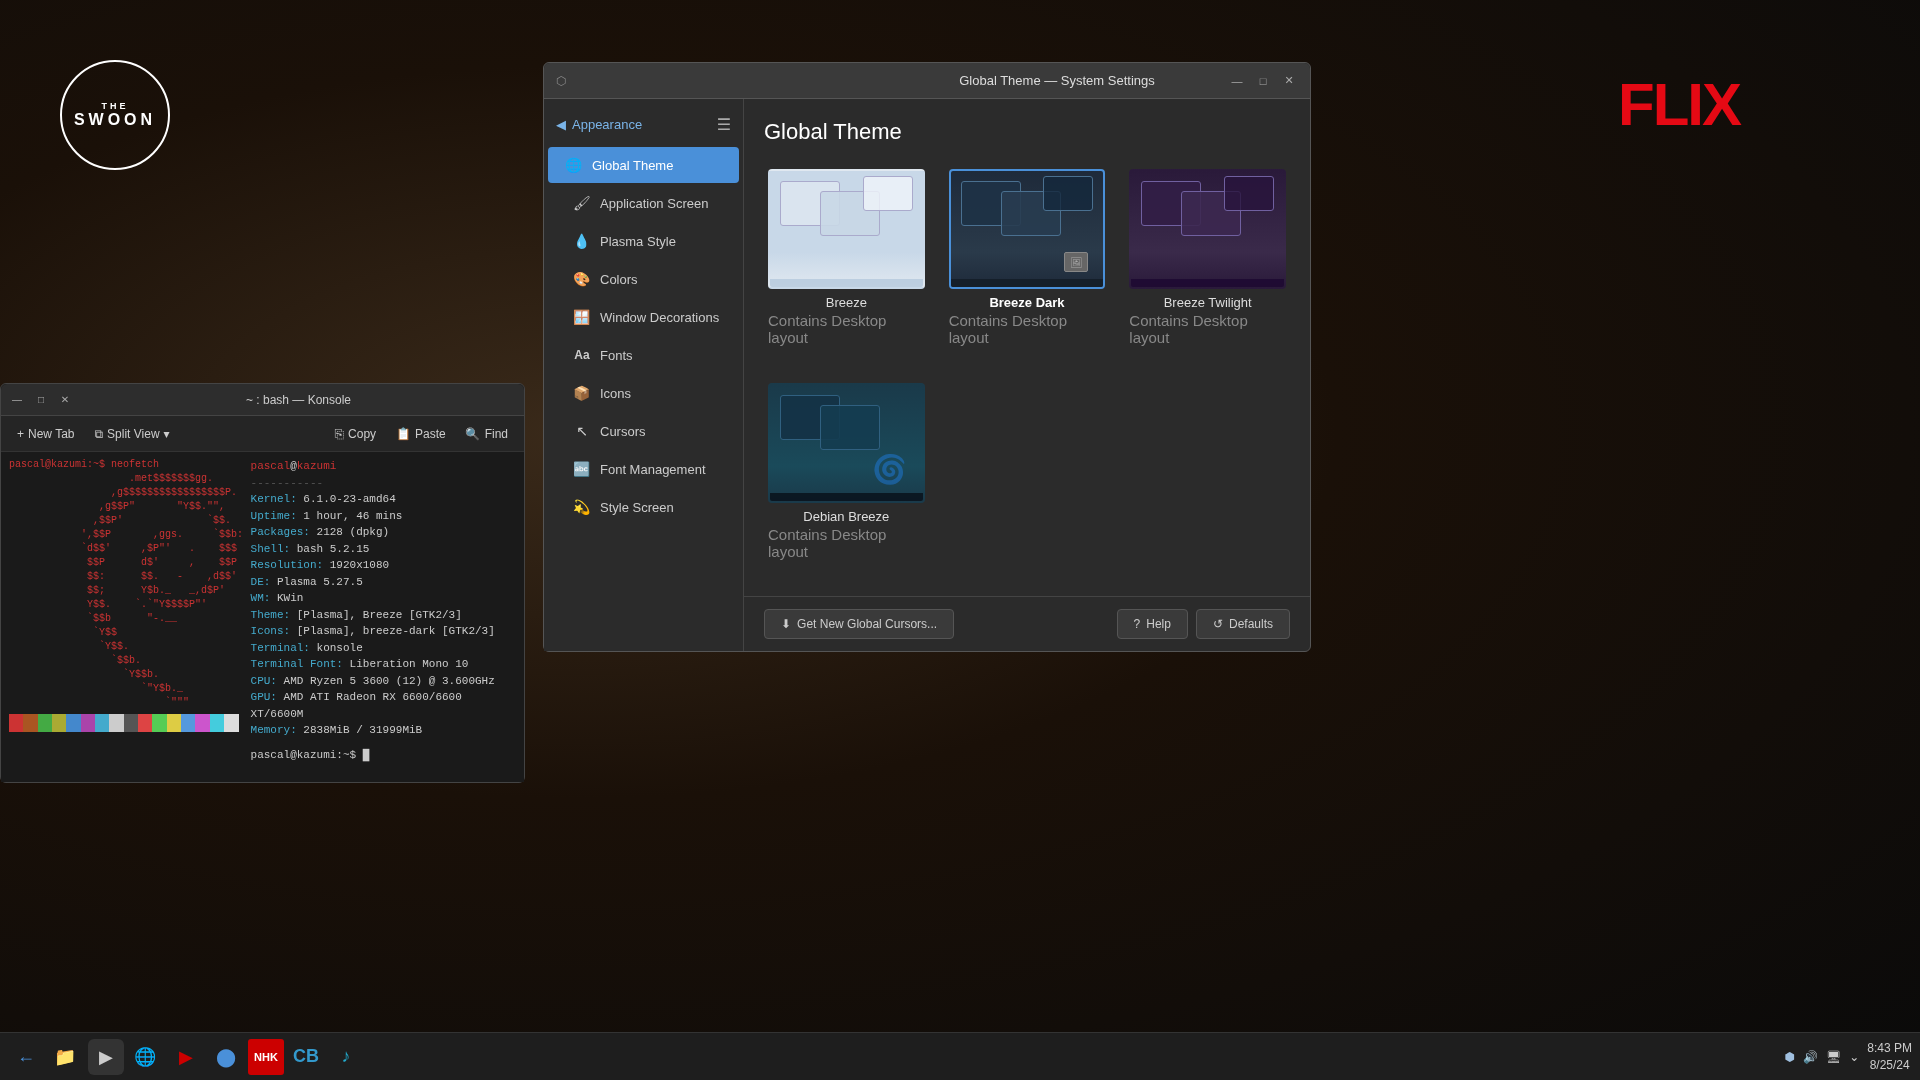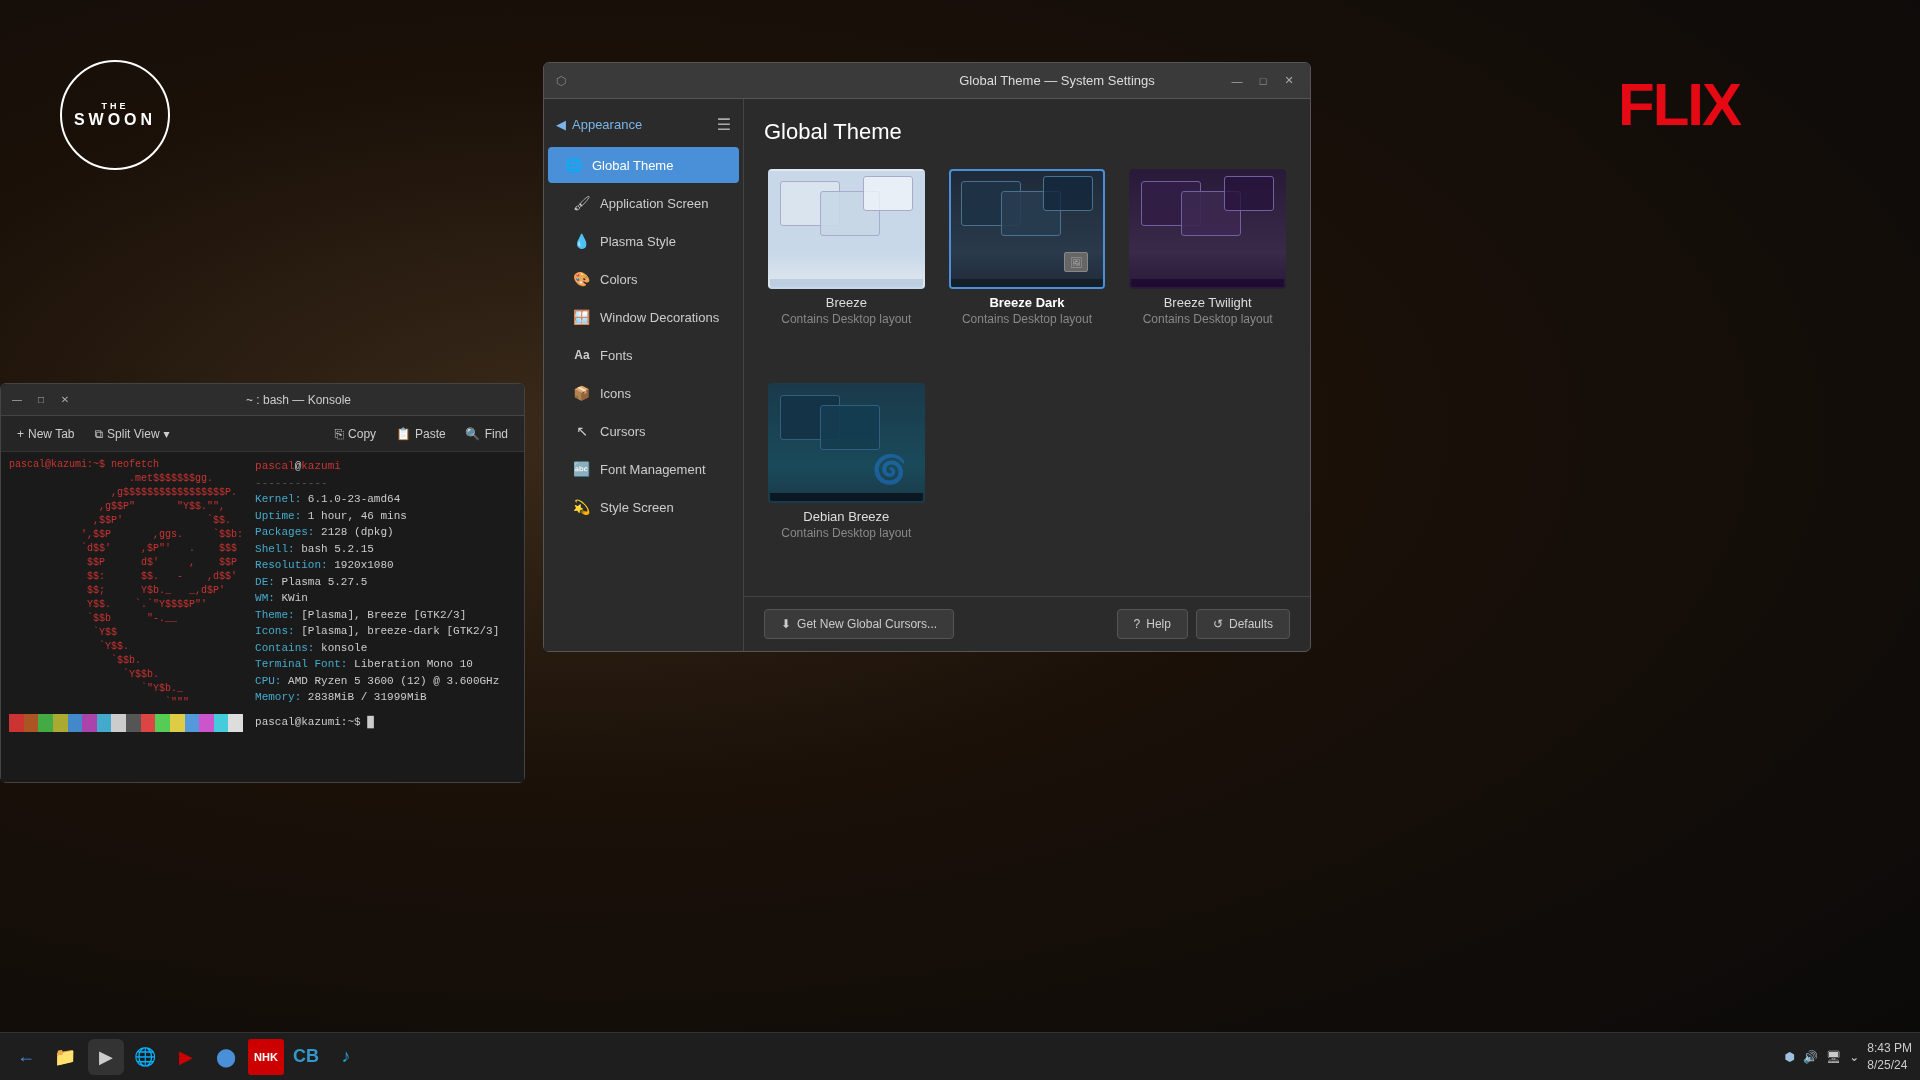--- a/index.html
+++ b/index.html
@@ -86,21 +86,21 @@
     }
     .taskbar-right {
       margin-left: auto;
       display: flex;
       align-items: center;
       gap: 8px;
       color: #ccc;
       font-size: 12px;
     }
     .taskbar-clock {
-      text-align: left;
+      text-align: center;
       line-height: 1.4;
     }
     .steam-icon { color: #a0c0e0; }
 
     
     .terminal-window {
       position: absolute;
       top: 383px;
       left: 0;
       width: 525px;
@@ -301,21 +301,21 @@
     .theme-preview.selected {
       border-color: #4a90d9;
     }
     .theme-name {
       font-size: 13px;
       color: #ddd;
       margin-top: 6px;
       font-weight: 500;
     }
     .theme-desc {
-      font-size: 12px;
+      font-size: 15px;
       color: #888;
       margin-top: 2px;
     }
     .theme-name.selected { color: #fff; font-weight: bold; }
 
     
     .preview-breeze {
       background: linear-gradient(180deg, #c8d8e8 0%, #c8d8e8 70%, #e0e8f0 100%);
     }
     .preview-breeze-dark {
@@ -462,23 +462,24 @@
         <div style="color:#555">-----------</div>
         <div><span style="color:#44aacc">Kernel: </span><span style="color:#ccc">6.1.0-23-amd64</span></div>
         <div><span style="color:#44aacc">Uptime: </span><span style="color:#ccc">1 hour, 46 mins</span></div>
         <div><span style="color:#44aacc">Packages: </span><span style="color:#ccc">2128 (dpkg)</span></div>
         <div><span style="color:#44aacc">Shell: </span><span style="color:#ccc">bash 5.2.15</span></div>
         <div><span style="color:#44aacc">Resolution: </span><span style="color:#ccc">1920x1080</span></div>
         <div><span style="color:#44aacc">DE: </span><span style="color:#ccc">Plasma 5.27.5</span></div>
         <div><span style="color:#44aacc">WM: </span><span style="color:#ccc">KWin</span></div>
         <div><span style="color:#44aacc">Theme: </span><span style="color:#ccc">[Plasma], Breeze [GTK2/3]</span></div>
         <div><span style="color:#44aacc">Icons: </span><span style="color:#ccc">[Plasma], breeze-dark [GTK2/3]</span></div>
-        <div><span style="color:#44aacc">Contains: </span><span style="color:#ccc">konsole</span></div>
+        <div><span style="color:#44aacc">Terminal: </span><span style="color:#ccc">konsole</span></div>
         <div><span style="color:#44aacc">Terminal Font: </span><span style="color:#ccc">Liberation Mono 10</span></div>
         <div><span style="color:#44aacc">CPU: </span><span style="color:#ccc">AMD Ryzen 5 3600 (12) @ 3.600GHz</span></div>
+        <div><span style="color:#44aacc">GPU: </span><span style="color:#ccc">AMD ATI Radeon RX 6600/6600 XT/6600M</span></div>
         <div><span style="color:#44aacc">Memory: </span><span style="color:#ccc">2838MiB / 31999MiB</span></div>
         <div style="margin-top:8px"><span style="color:#ccc">pascal@kazumi:~$ </span><span style="color:#ccc">█</span></div>
       </div>
     </div>
   </div>
 </div>
 
 <div class="settings-window">
   <div class="settings-titlebar">
     <div style="display:flex; align-items:center; gap:4px; flex:1">

